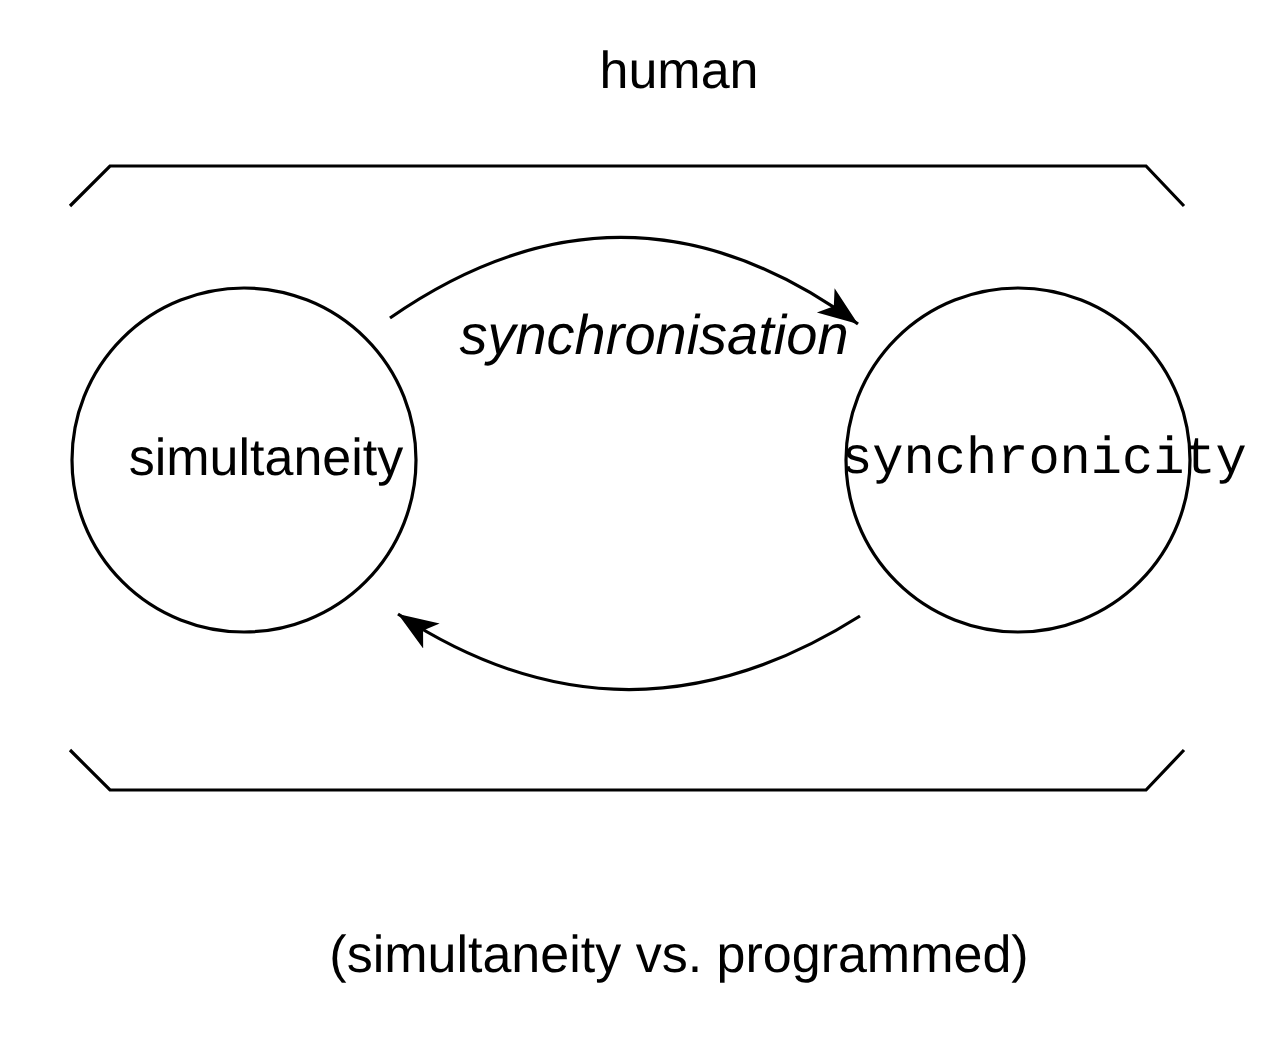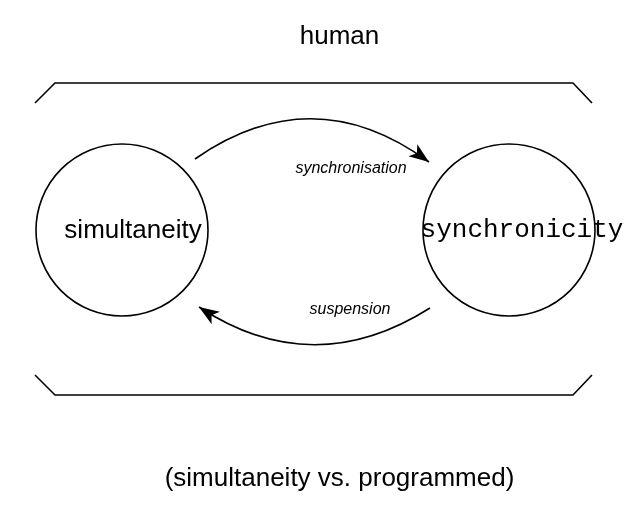--- a/index.html
+++ b/index.html
@@ -39,24 +39,23 @@
     font-size: 26px;
     line-height: 26px;
   }
   .node-label {
     transform: translate(-50%, -50%);
     font-size: 26px;
     line-height: 25px;
   }
   .arrow-label {
     transform: translate(-50%, -50%);
-    font-size: 16px;
+    font-size: 28px;
     line-height: 24px;
     font-style: italic;
-    margin-left: 24px;
   }
 </style>
 </head>
 <body>
 
 <div class="canvas">
 
   <div class="label outer-label" style="top: 22px;">human</div>
 
   <svg class="artwork" width="631" height="527" viewBox="0 0 631 527">
@@ -78,18 +77,17 @@
 
     <path class="stroke" d="M430,308 Q313,382 199,307" marker-end="url(#arrowhead)"></path>
   </svg>
 
   <div class="label node-label" style="left: 121px; top: 229px;">simultaneity</div>
 
   <div class="label node-label" style="left: 510px; top: 230px; font-family: Liberation Mono, monospace;">synchronicity</div>
 
   <div class="label arrow-label" style="left: 315px; top: 168px;">synchronisation</div>
 
-  <div class="label arrow-label" style="left: 314px; top: 309px;">suspension</div>
 
 
   <div class="label outer-label" style="top: 464px;">(simultaneity vs. programmed)</div>
 
 </div>
 
 </body></html>

